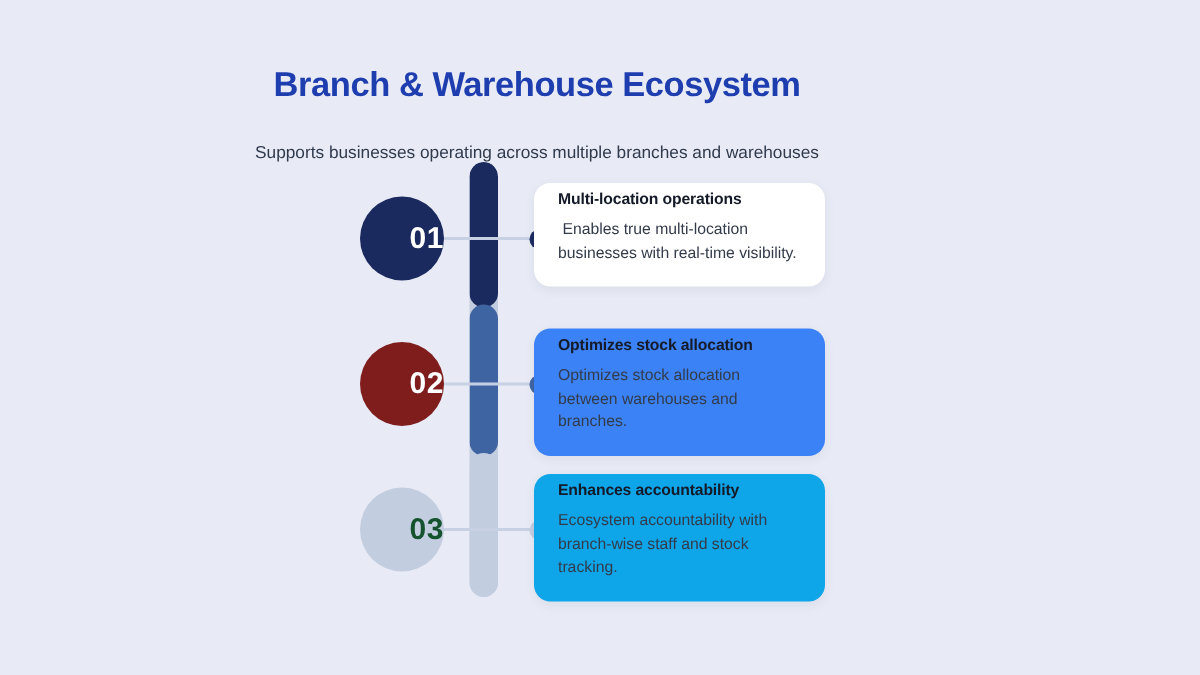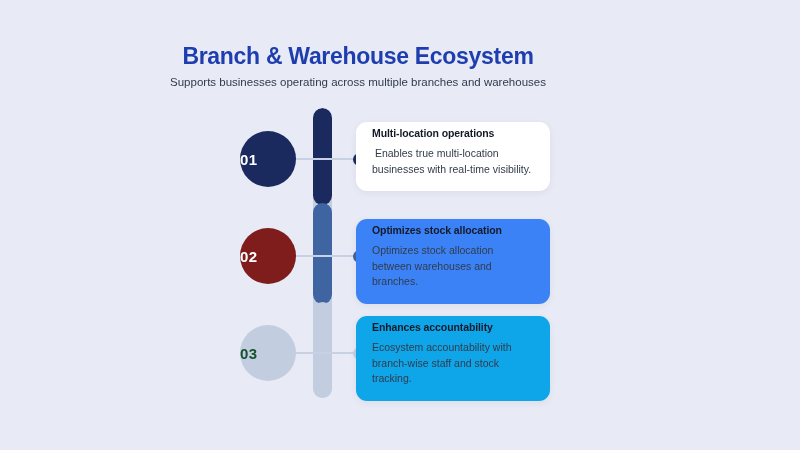--- a/index.html
+++ b/index.html
@@ -32,21 +32,21 @@
   }
   #title {
     font-size: 23px;
     font-weight: bold;
     color: #1e3eb0;
     letter-spacing: -0.3px;
     line-height: 28px;
     margin: 0;
   }
   #subtitle {
-    margin-top: 4px;
+    margin-top: 24px;
     font-size: 11.5px;
     color: #303a4d;
     line-height: 16px;
   }
 
   
   #bar {
     position: absolute;
     left: 313px;
     top: 108px;
@@ -90,22 +90,22 @@
 
   .circle {
     position: absolute;
     left: 240px;
     top: -28px;
     width: 56px;
     height: 56px;
     border-radius: 50%;
     display: flex;
     align-items: center;
-    justify-content: flex-start;
-    font-size: 15px;
+    justify-content: flex-end;
+    font-size: 20px;
     font-weight: bold;
     letter-spacing: 0.4px;
   }
 
   .card {
     position: absolute;
     left: 356px;
     width: 194px;
     background: #ffffff;
     border-radius: 11px;

